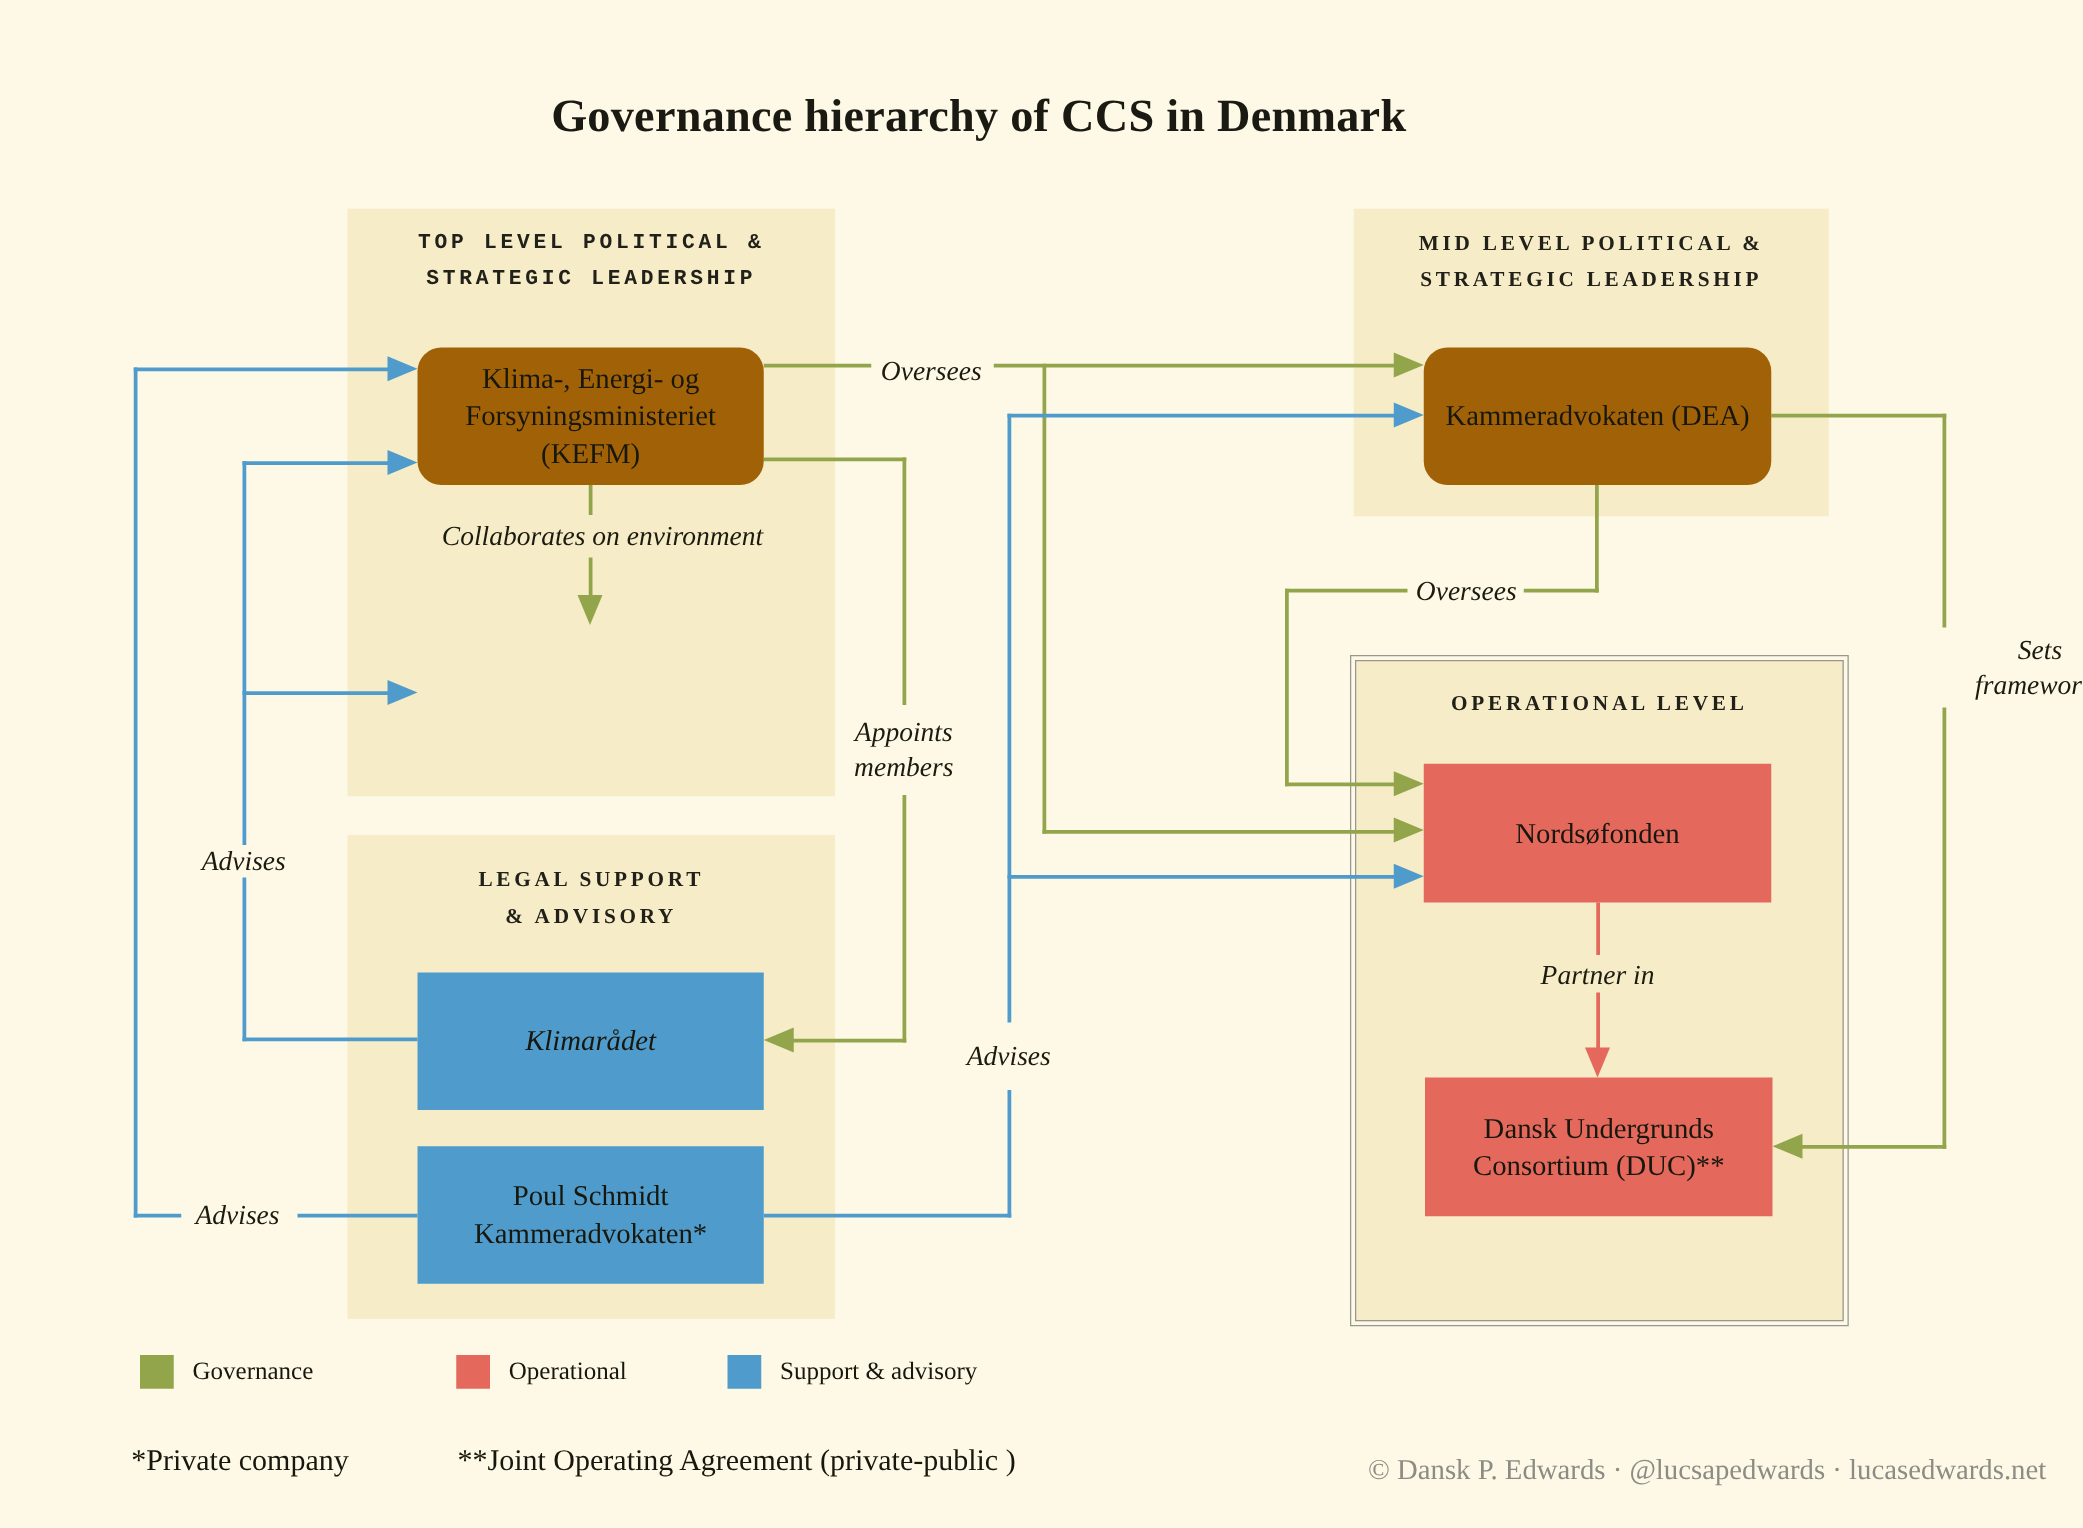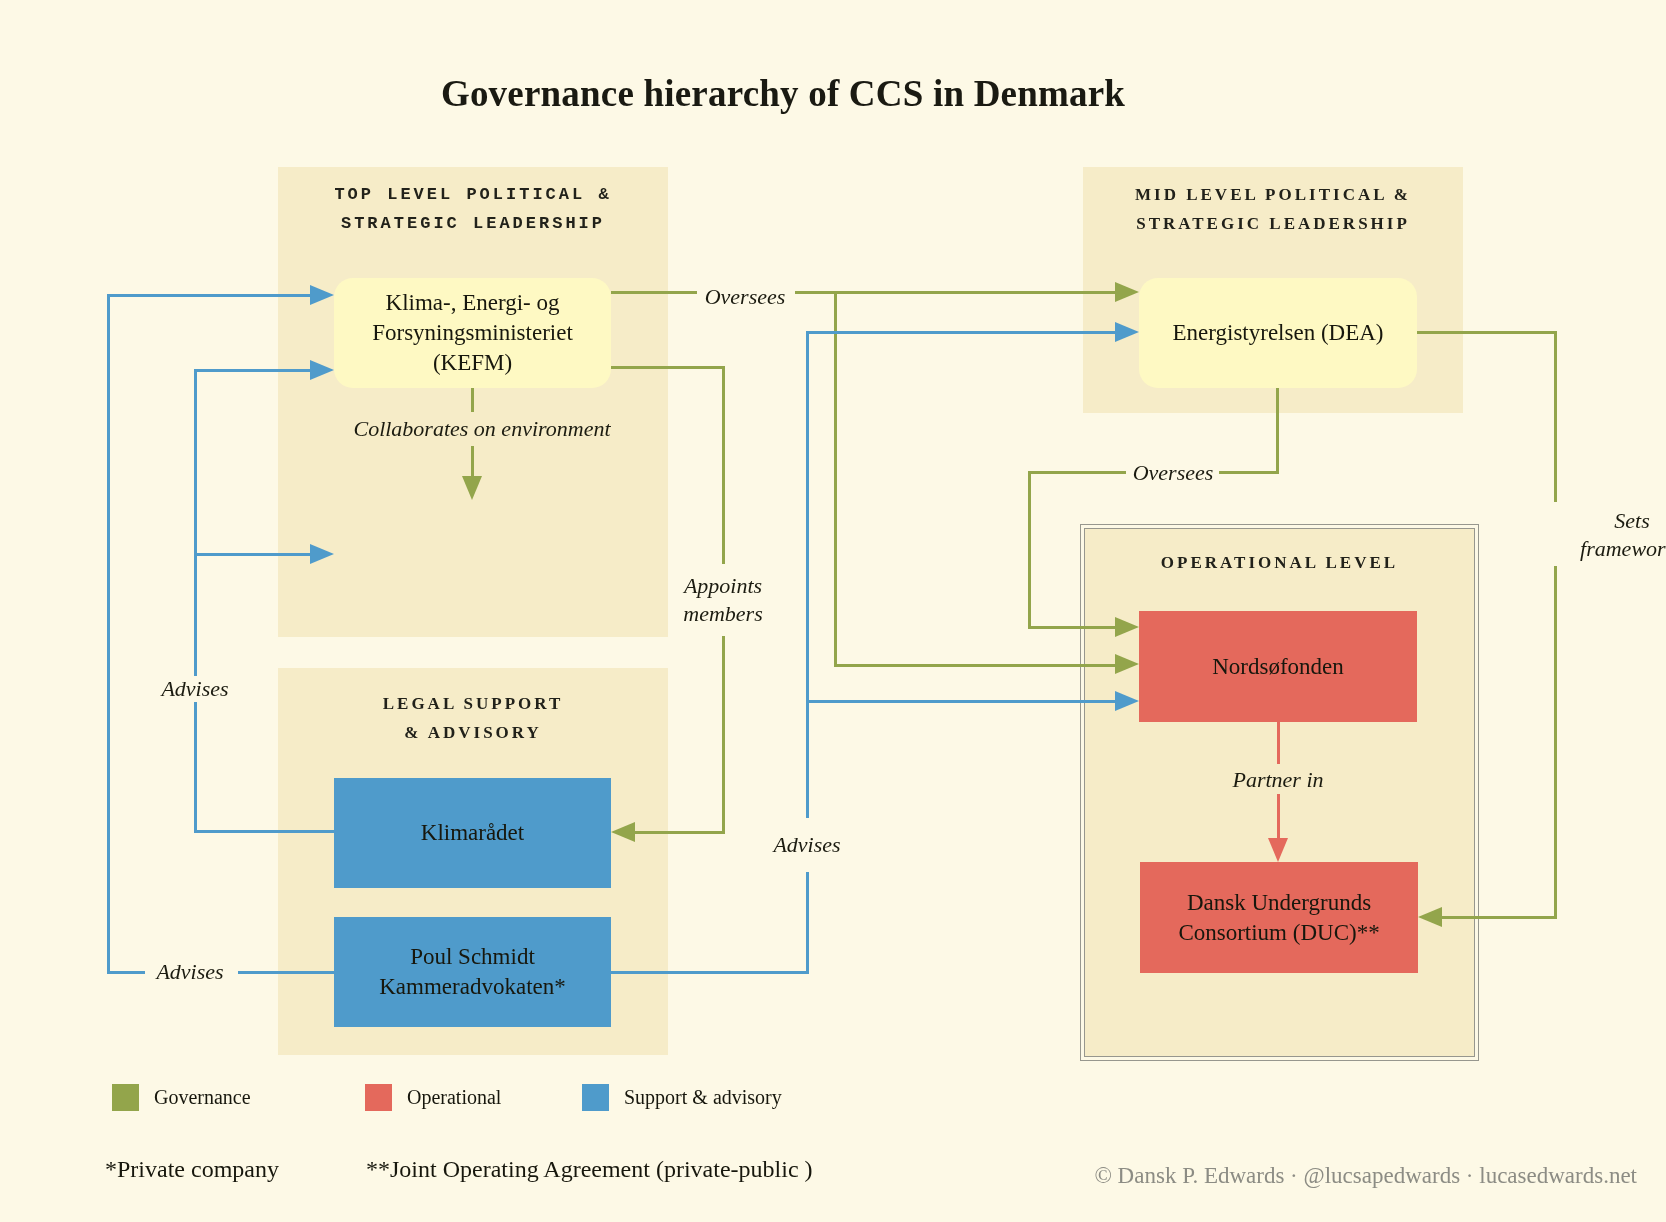--- a/index.html
+++ b/index.html
@@ -18,21 +18,21 @@
   }
   .panel-header{
     position:absolute;left:0;right:0;text-align:center;
     font-size:17px;font-weight:700;letter-spacing:3px;line-height:1.7;
     color:#21211A;white-space:pre-line;text-transform:uppercase;
   }
   .node{
     position:absolute;display:flex;align-items:center;justify-content:center;
     text-align:center;font-size:23px;line-height:1.3;color:#17170D;white-space:pre-line;
   }
-  .node.green{background:#fef9c3;border-radius:19px;}
+  .node.green{background:#a16207;border-radius:19px;}
   .node.blue{background:#4F9BCB;}
   .node.red{background:#E4695C;}
   .cg{color:#93A54B;} .cb{color:#4F9BCB;} .cr{color:#E4695C;}
   .ln{position:absolute;background:currentColor;}
   .ar{position:absolute;width:0;height:0;}
   .ar-r{border-top:10px solid transparent;border-bottom:10px solid transparent;border-left:24px solid currentColor;}
   .ar-l{border-top:10px solid transparent;border-bottom:10px solid transparent;border-right:24px solid currentColor;}
   .ar-d{border-left:10px solid transparent;border-right:10px solid transparent;border-top:24px solid currentColor;}
   .elbl{
     position:absolute;transform:translate(-50%,-50%);
@@ -148,24 +148,24 @@
   <div>
     <div class="ln cr" style="left:1277px;top:722px;width:3px;height:42px;"></div>
     <div class="ln cr" style="left:1277px;top:794px;width:3px;height:46px;"></div>
     <div class="ar ar-d cr" style="left:1268px;top:838px;"></div>
     <div class="elbl" style="left:1278px;top:780px;white-space:nowrap;">Partner in</div>
   </div>
 
   <div class="node green" style="left:334px;top:278px;width:277px;height:110px;">Klima-, Energi- og
 Forsyningsministeriet
 (KEFM)</div>
-  <div class="node blue" style="left:334px;top:778px;width:277px;height:110px;">Klimarådet</div>
+  <div class="node blue" style="left:334px;top:778px;width:277px;height:110px;font-style:italic;">Klimarådet</div>
   <div class="node blue" style="left:334px;top:917px;width:277px;height:110px;">Poul Schmidt
 Kammeradvokaten*</div>
-  <div class="node green" style="left:1139px;top:278px;width:278px;height:110px;">Energistyrelsen (DEA)</div>
+  <div class="node green" style="left:1139px;top:278px;width:278px;height:110px;">Kammeradvokaten (DEA)</div>
   <div class="node red" style="left:1139px;top:611px;width:278px;height:111px;">Nordsøfonden</div>
   <div class="node red" style="left:1140px;top:862px;width:278px;height:111px;">Dansk Undergrunds
 Consortium (DUC)**</div>
 
   <div>
     <div class="legend-item" style="left:112px;top:1084px;">
       <span class="chip" style="background: rgb(147, 165, 75);"></span>
       <span>Governance</span>
     </div>
     <div class="legend-item" style="left:365px;top:1084px;">

